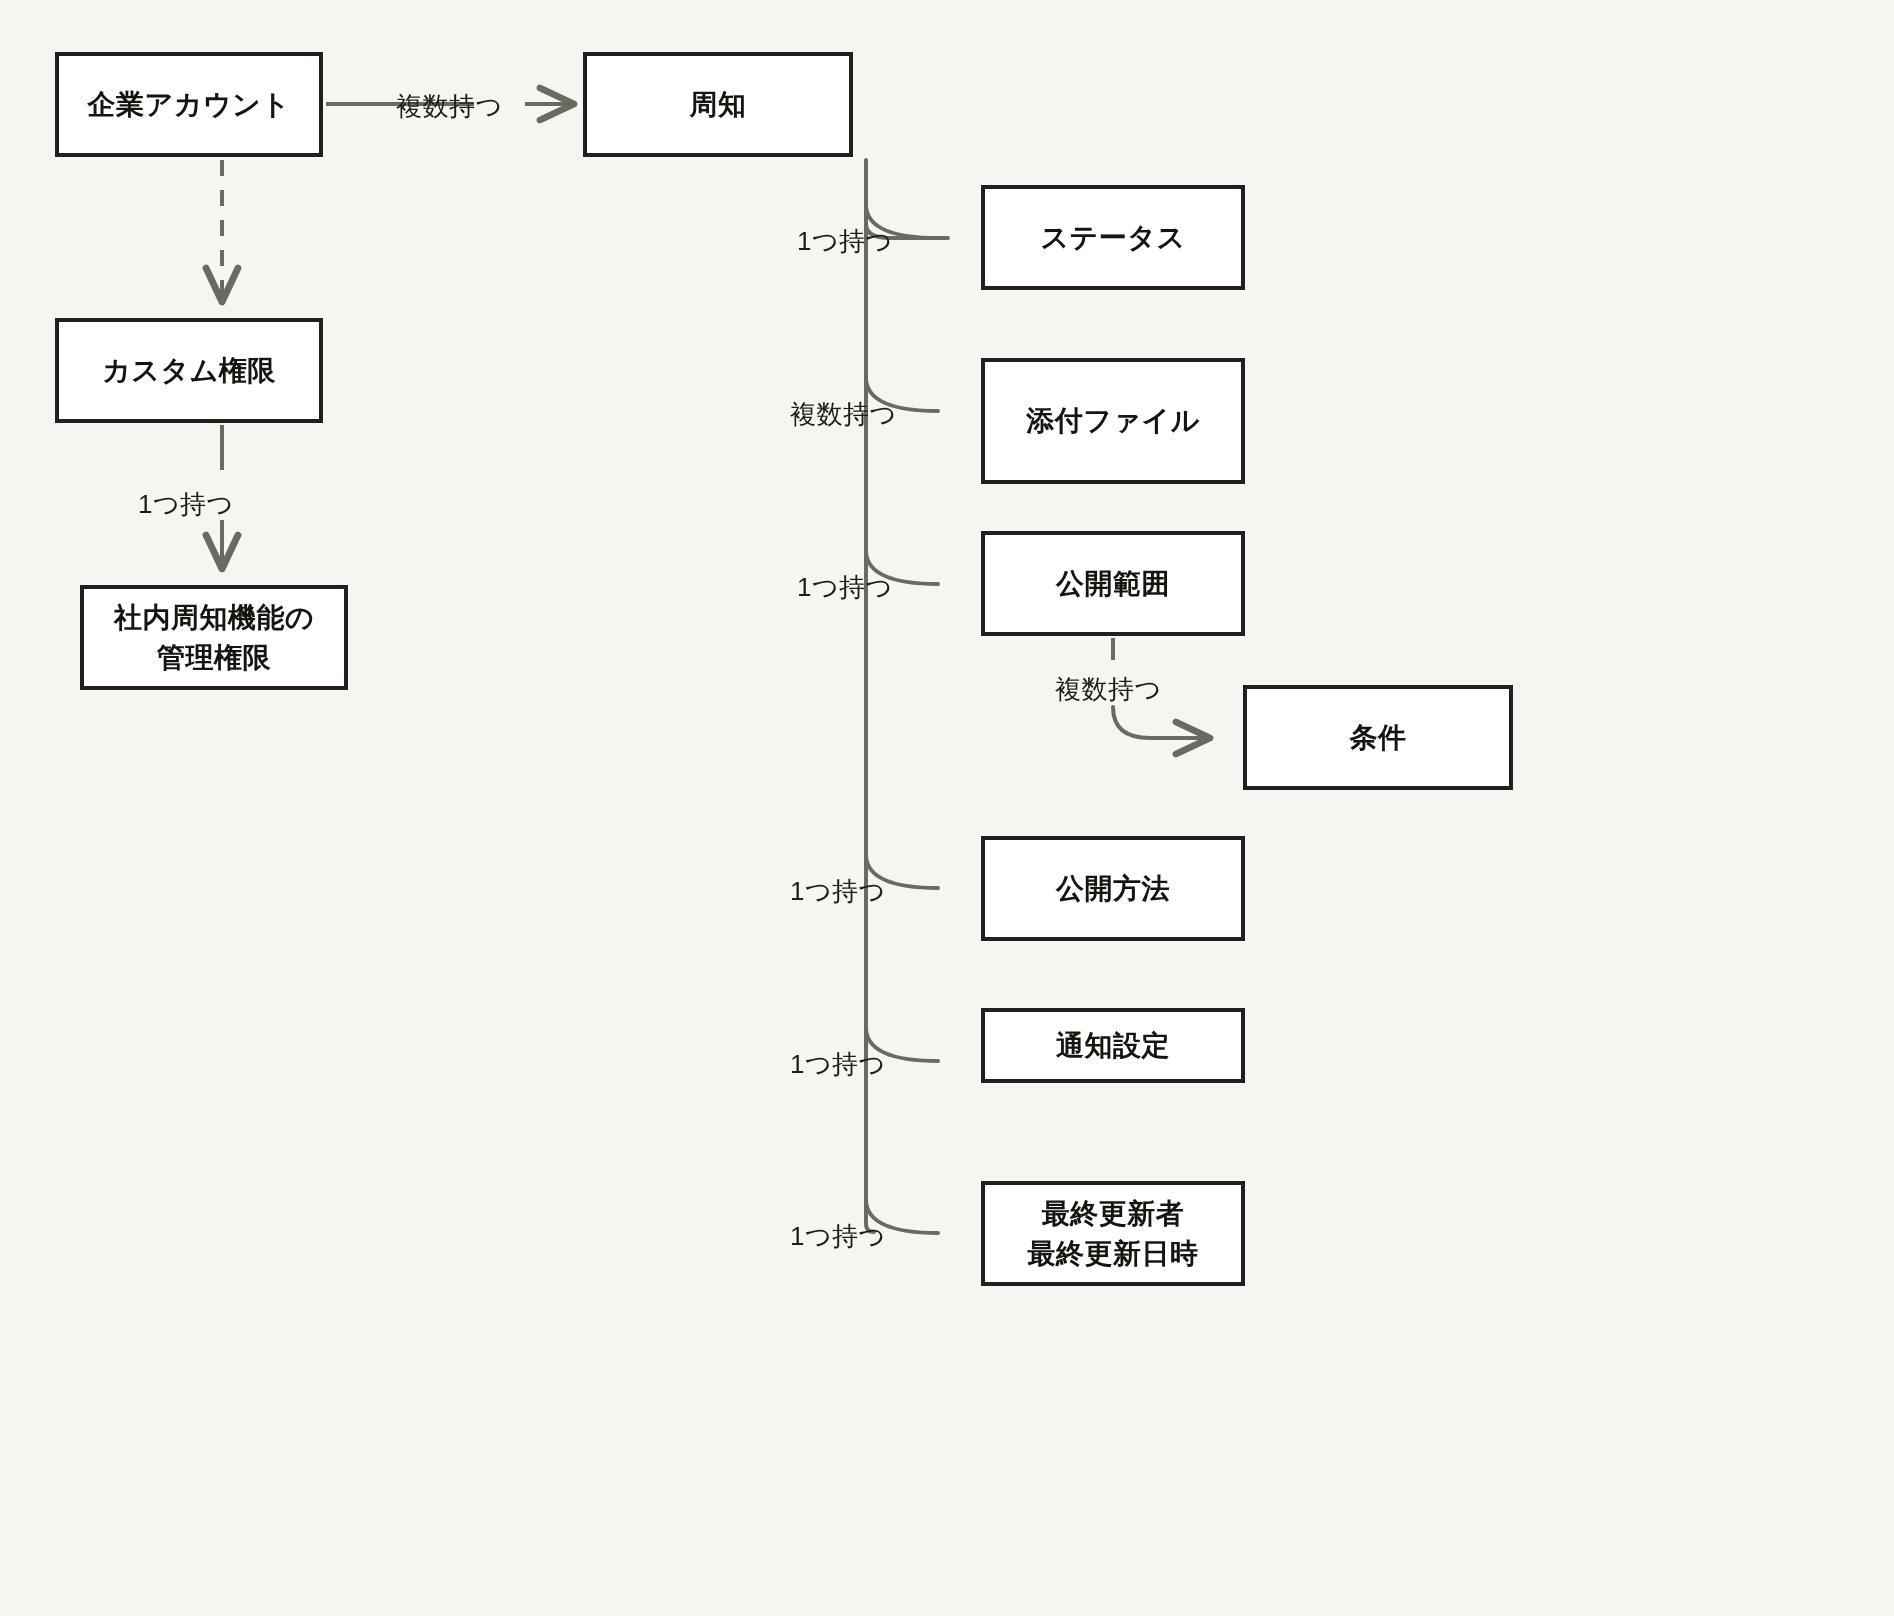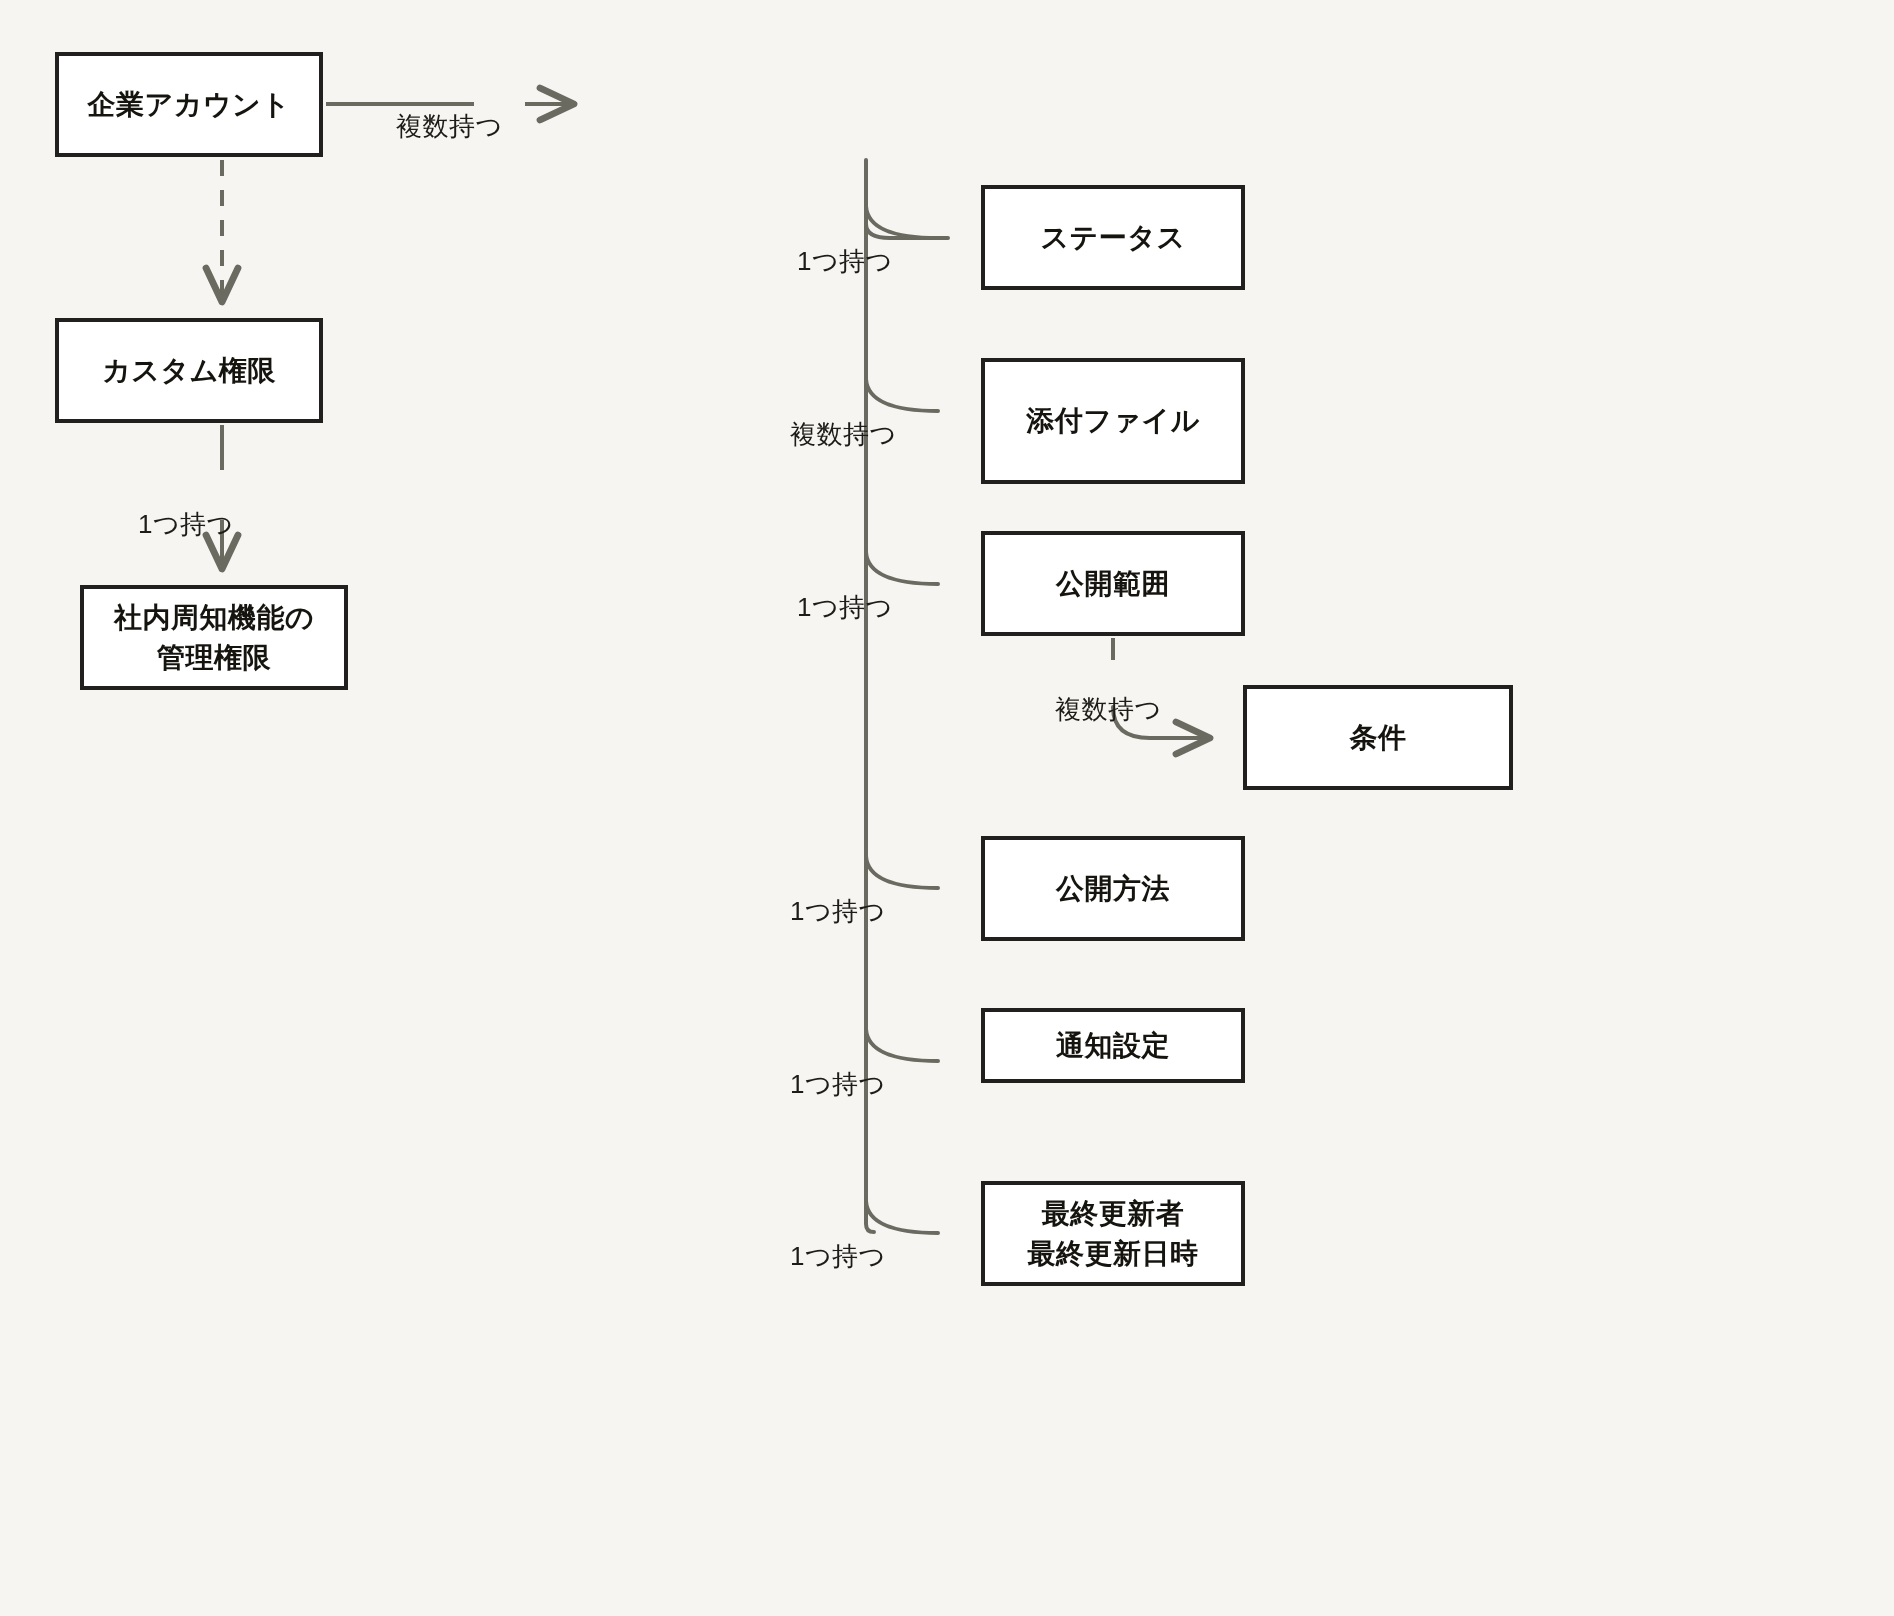--- a/index.html
+++ b/index.html
@@ -42,21 +42,20 @@
     color: #15140f;
     letter-spacing: 0.5px;
     white-space: pre-line;
   }
   .edge-label {
     position: absolute;
     font-size: 26px;
     color: #1d1c19;
     white-space: nowrap;
     letter-spacing: 0.5px;
-    margin-top: 20px;
   }
 </style>
 </head>
 <body>
 
 <div id="diagram-root">
 
   <svg class="edges" viewBox="0 0 1894 1616" xmlns="http://www.w3.org/2000/svg">
     <defs>
       <marker id="arrowhead" markerWidth="11" markerHeight="11" refX="9" refY="5" orient="auto" markerUnits="strokeWidth">
@@ -125,20 +124,23 @@
 
   <div class="node" style="left:55px; top:318px; width:268px; height:105px;">
     <span class="node-label">カスタム権限</span>
   </div>
 
   <div class="node" style="left:55px; top:585px; width:268px; height:105px;margin-left:25px;">
     <span class="node-label">社内周知機能の
 管理権限</span>
   </div>
 
+  <div class="node" style="left:583px; top:52px; width:270px; height:105px;">
+    <span class="node-label">周知</span>
+  </div>
 
   <div class="node" style="left:981px; top:185px; width:264px; height:105px;">
     <span class="node-label">ステータス</span>
   </div>
 
   <div class="node" style="left:981px; top:358px; width:264px; height:126px;">
     <span class="node-label">添付ファイル</span>
   </div>
 
   <div class="node" style="left:981px; top:531px; width:264px; height:105px;">

